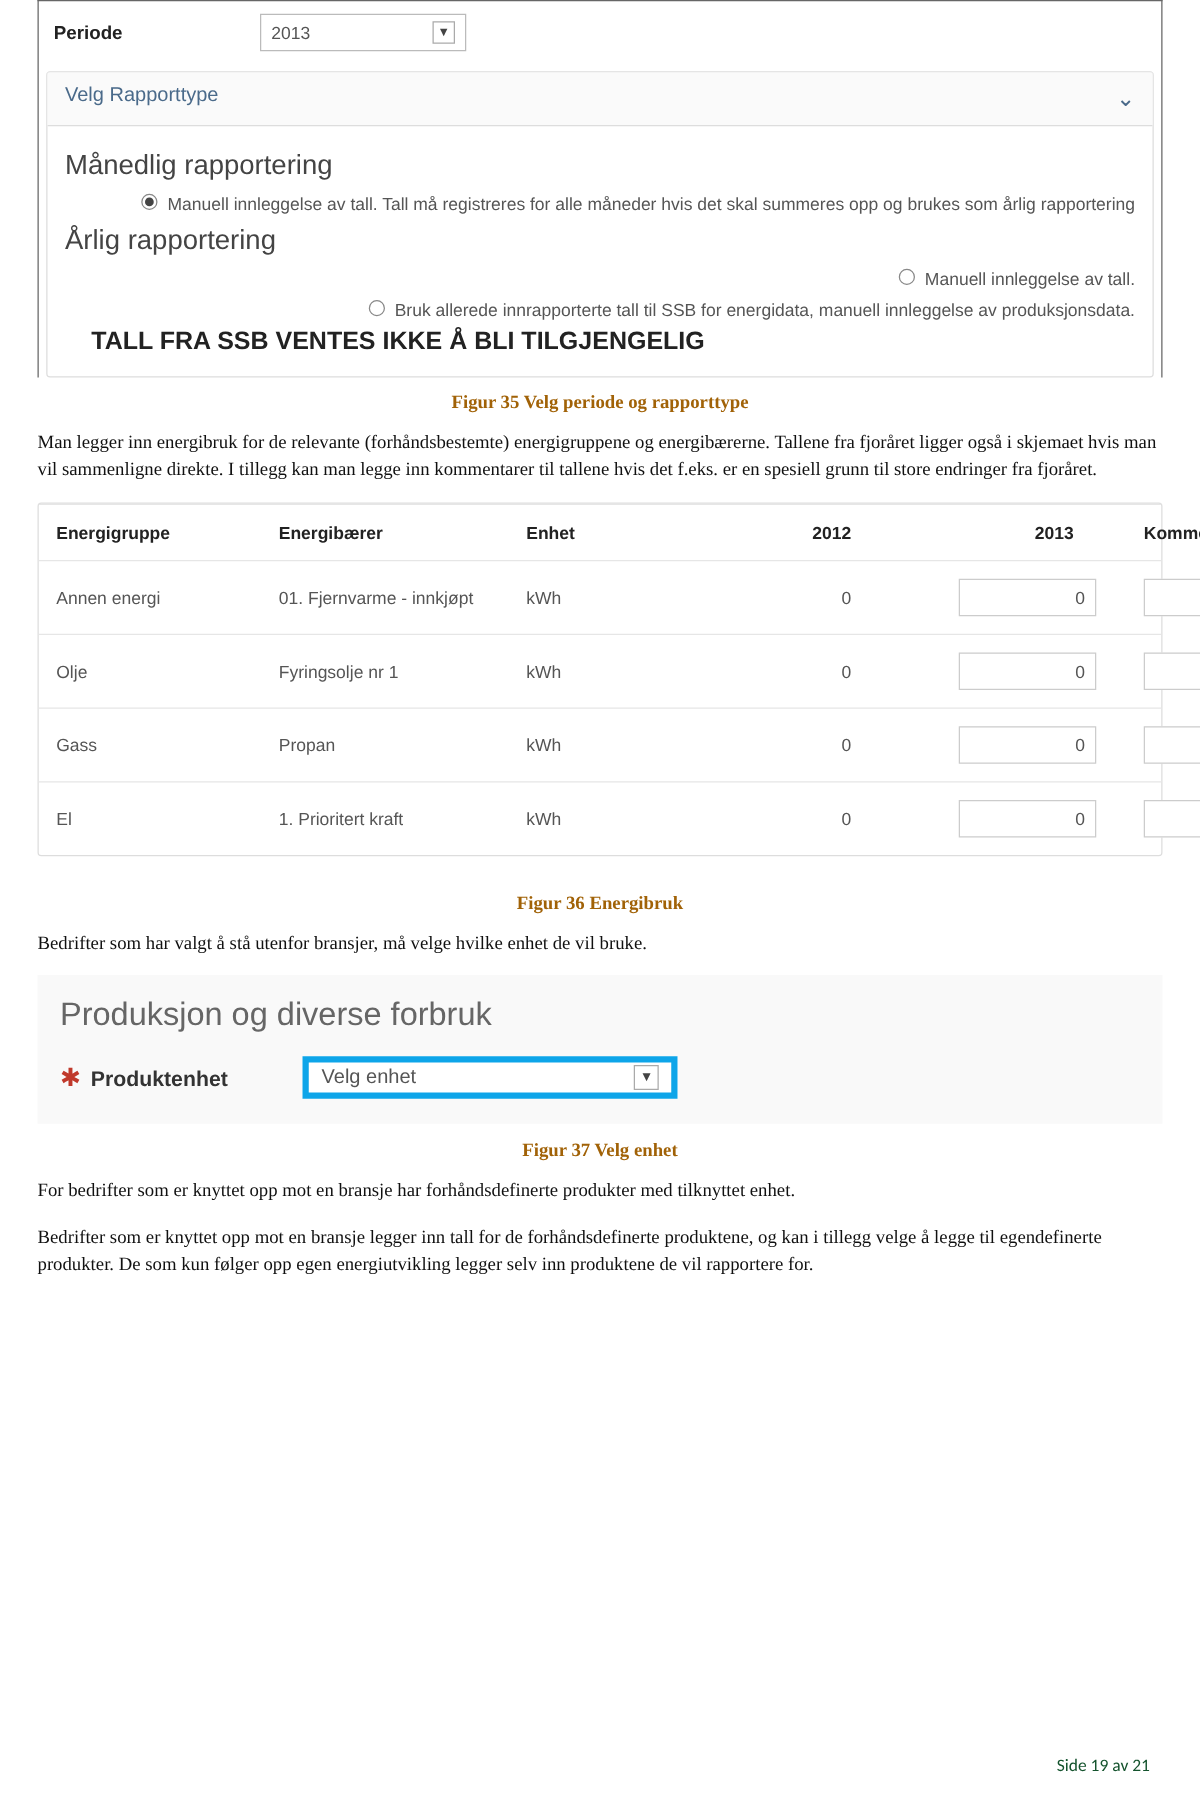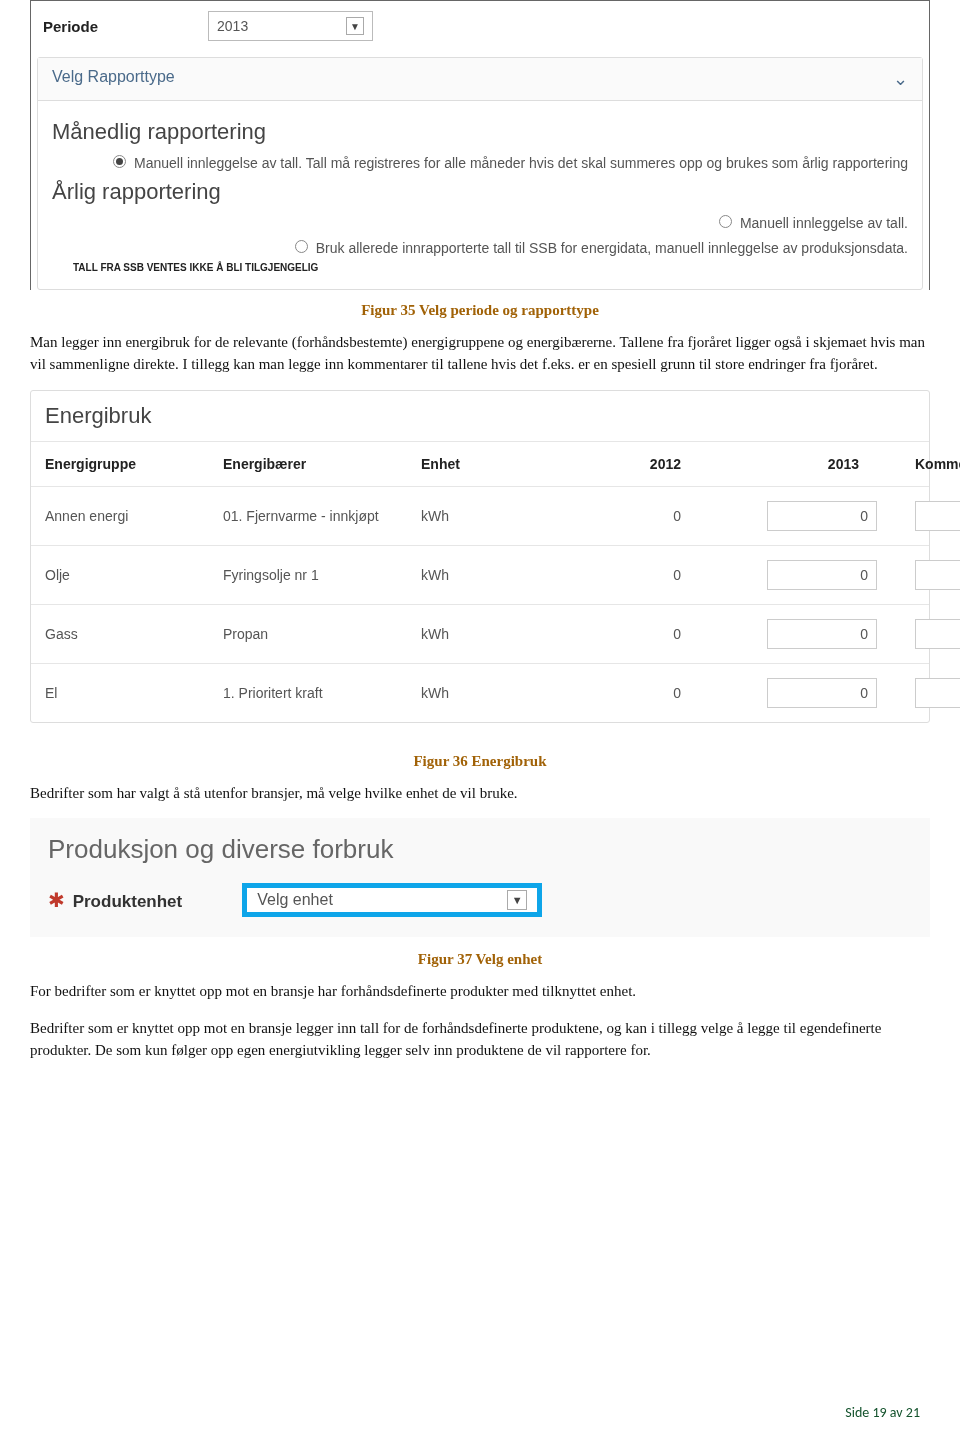--- a/index.html
+++ b/index.html
@@ -16,21 +16,21 @@
   
   .panel { border: 1px solid #ddd; border-radius: 3px; margin: 6px; }
   .panel-header { display:flex; justify-content:space-between; padding: 10px 14px; color: #4a6a8a; font-size: 16px; border-bottom:1px solid #ddd; background:#fafafa;gap:29px;}
   .panel-body { padding: 12px 14px 16px; }
   .panel-header .chev-down { color:#4a6a8a; font-size:18px; }
 
   h3.section { font-size: 22px; font-weight: normal; color: #444; margin: 6px 0 8px; }
   .radio-line { display:flex; align-items:flex-start; gap:8px; margin:4px 0; font-size:14px; color:#555; line-height:1.45;justify-content:flex-end; }
   .radio { width:13px; height:13px; border:1px solid #888; border-radius:50%; margin-top:2px; display:inline-flex; align-items:center; justify-content:center; flex-shrink:0;}
   .radio.checked::after { content:''; width:7px; height:7px; border-radius:50%; background:#444; display:block; }
-  .bold-line { font-weight:bold; color:#222; margin:4px 0 0 21px; font-size:10px;}
+  .bold-line { font-weight:bold; color:#222; margin:4px 0 0 21px; font-size:20px;}
 
   
   .caption { text-align:center; color:#a16207; font-family: Georgia, serif; font-weight:bold; font-size:15px; margin: 10px 0 12px; }
   .bodytext { font-family: Georgia, serif; font-size: 15px; line-height: 1.5; margin: 8px 0 14px; color:#111; }
 
   
   .eb-panel { border: 1px solid #ddd; border-radius:3px; }
   .eb-title { font-size:22px; font-weight:normal; color:#444; padding:12px 14px; }
   .eb-head, .eb-row { display:grid; grid-template-columns: 140px 160px 100px 140px 140px 1fr; align-items:center; padding: 14px 14px; border-top:1px solid #e6e6e6; font-size:14px; color:#555;gap:38px;}
   .eb-head { font-weight:bold; color:#222; }
@@ -86,21 +86,20 @@
         </div>
         <div class="bold-line">TALL FRA SSB VENTES IKKE Å BLI TILGJENGELIG</div>
       </div>
     </div>
   </div>
 
   <div class="caption">Figur 35 Velg periode og rapporttype</div>
   <p class="bodytext">Man legger inn energibruk for de relevante (forhåndsbestemte) energigruppene og energibærerne. Tallene fra fjoråret ligger også i skjemaet hvis man vil sammenligne direkte. I tillegg kan man legge inn kommentarer til tallene hvis det f.eks. er en spesiell grunn til store endringer fra fjoråret.</p>
 
   <div class="eb-panel">
-    <div class="eb-title">Energibruk</div>
     <div class="eb-head">
       <div>Energigruppe</div>
       <div>Energibærer</div>
       <div>Enhet</div>
       <div class="r">2012</div>
       <div class="r">2013</div>
       <div>Kommentar</div>
     </div>
 
     <div class="eb-row">

